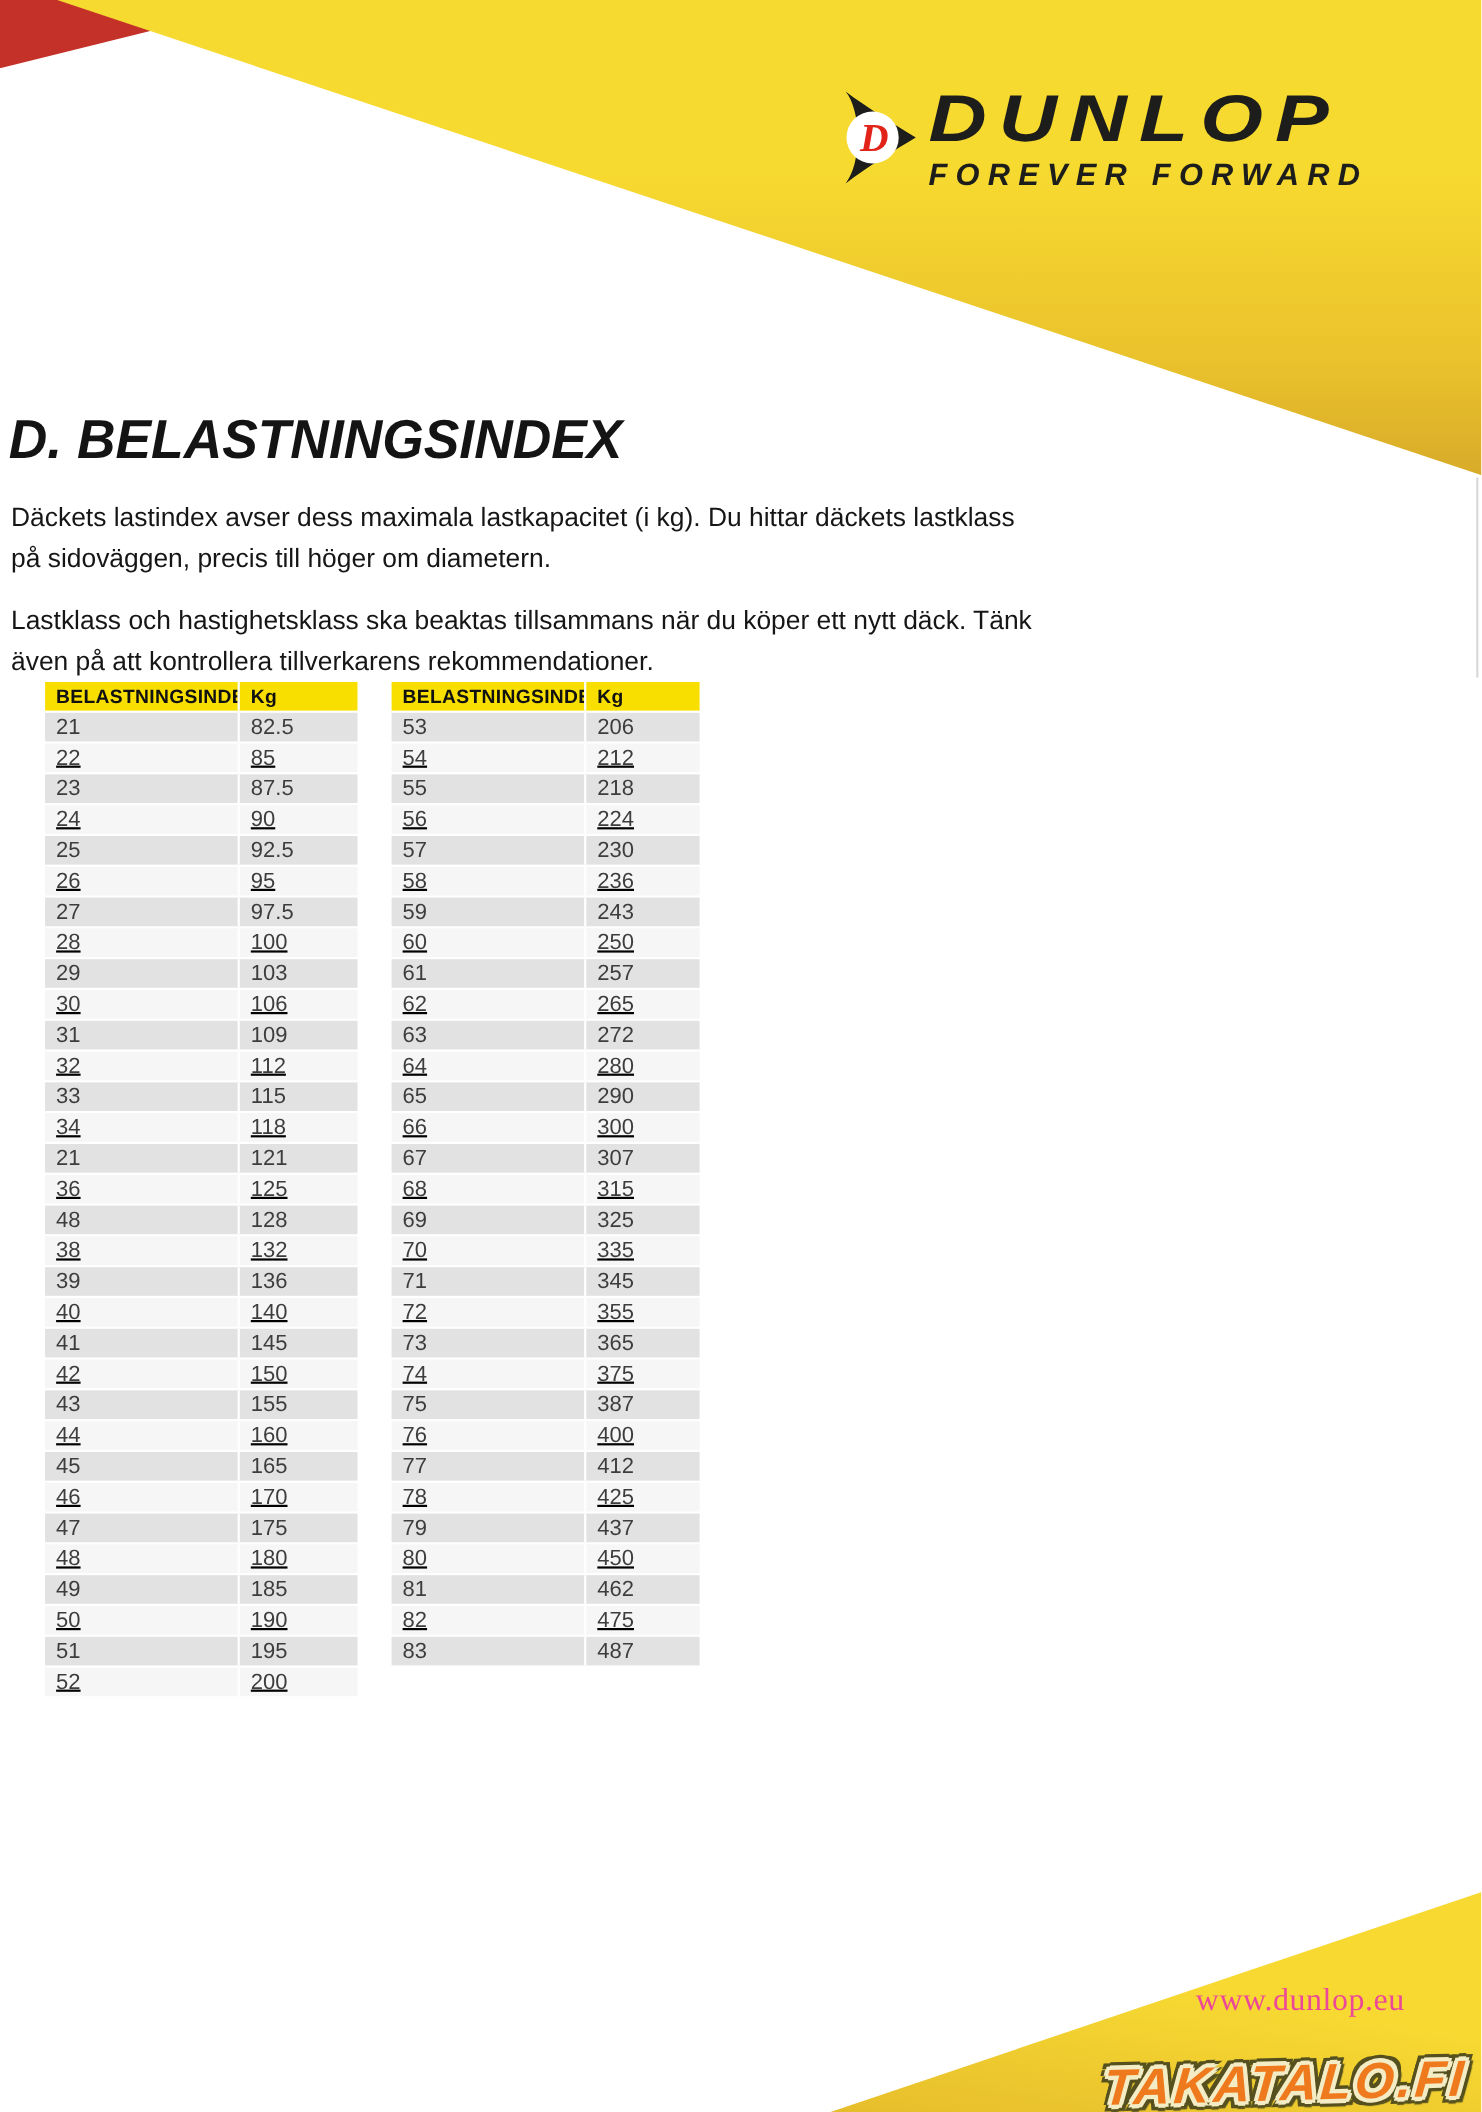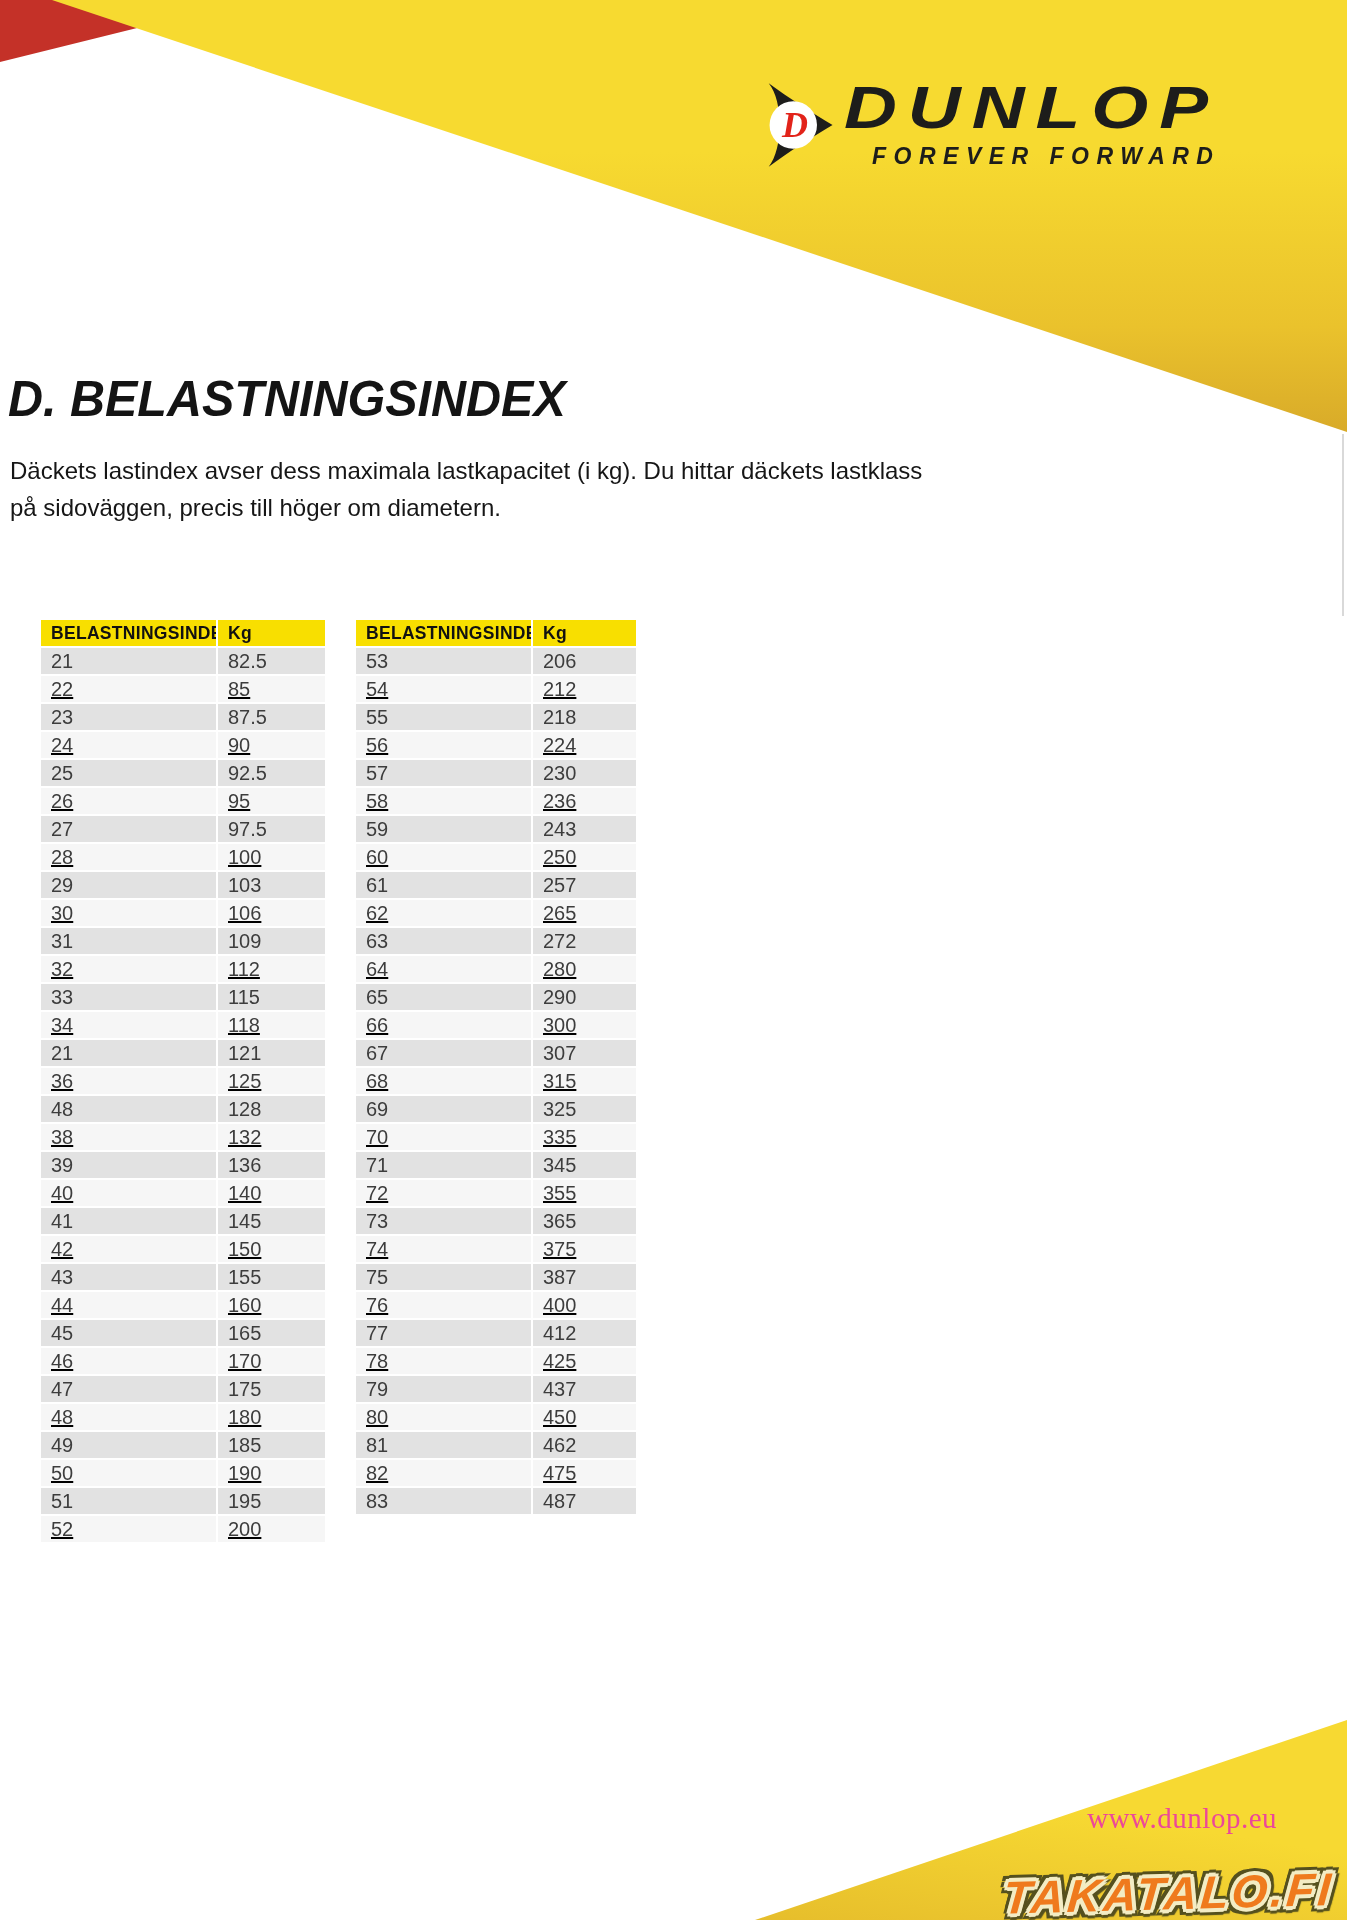--- a/index.html
+++ b/index.html
@@ -28,22 +28,22 @@
   
   .logo{position:absolute;left:762px;top:80px;display:flex;align-items:flex-start;}
   .logo-icon{width:74px;height:90px;flex:none;}
   .logo-text{margin-left:8px;}
   .wordmark{
     font-size:60px;font-weight:bold;font-style:italic;
     color:#1d1d1b;letter-spacing:9px;line-height:56px;
     transform:scaleX(1.22);transform-origin:left top;white-space:nowrap;
   }
   .tagline{
-    margin-top:7px;font-size:23px;font-weight:bold;font-style:italic;
-    color:#1d1d1b;letter-spacing:7.5px;white-space:nowrap;margin-left:28px;
+    margin-top:7px;font-size:28px;font-weight:bold;font-style:italic;
+    color:#1d1d1b;letter-spacing:7.5px;white-space:nowrap;
   }
   
   .title{
     position:absolute;left:8px;top:370px;
     font-size:50px;font-weight:bold;font-style:italic;color:#141414;
     transform:scaleX(.97);transform-origin:left top;white-space:nowrap;
   }
   .para{
     position:absolute;left:10px;width:1240px;
     font-size:24px;line-height:37px;color:#161616;
@@ -107,20 +107,22 @@
     </span>
     <span class="logo-text">
       <div class="wordmark">DUNLOP</div>
       <div class="tagline">FOREVER FORWARD</div>
     </span>
   </div>
 
   <div class="title">D. BELASTNINGSINDEX</div>
   <div class="para para1">Däckets lastindex avser dess maximala lastkapacitet (i kg). Du hittar däckets lastklass
 på sidoväggen, precis till höger om diametern.</div>
+  <div class="para para2">Lastklass och hastighetsklass ska beaktas tillsammans när du köper ett nytt däck. Tänk
+även på att kontrollera tillverkarens rekommendationer.</div>
 
   <div class="dtable dtable-0">
       <div class="trow thead">
         <div class="tcell c0">BELASTNINGSINDEX</div>
         <div class="tcell c1">Kg</div>
       </div>
       <div class="trow odd">
         <div class="tcell c0">21</div>
         <div class="tcell c1">82.5</div>
       </div>

